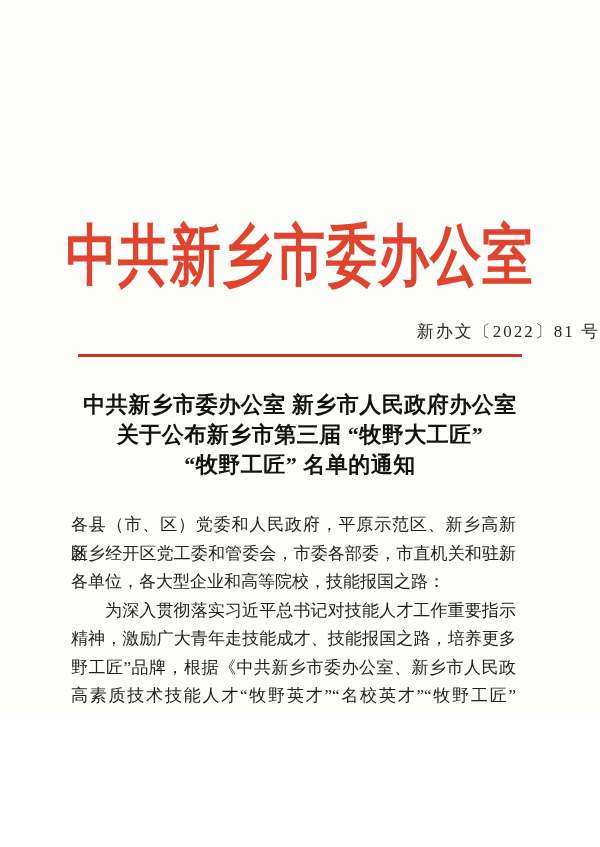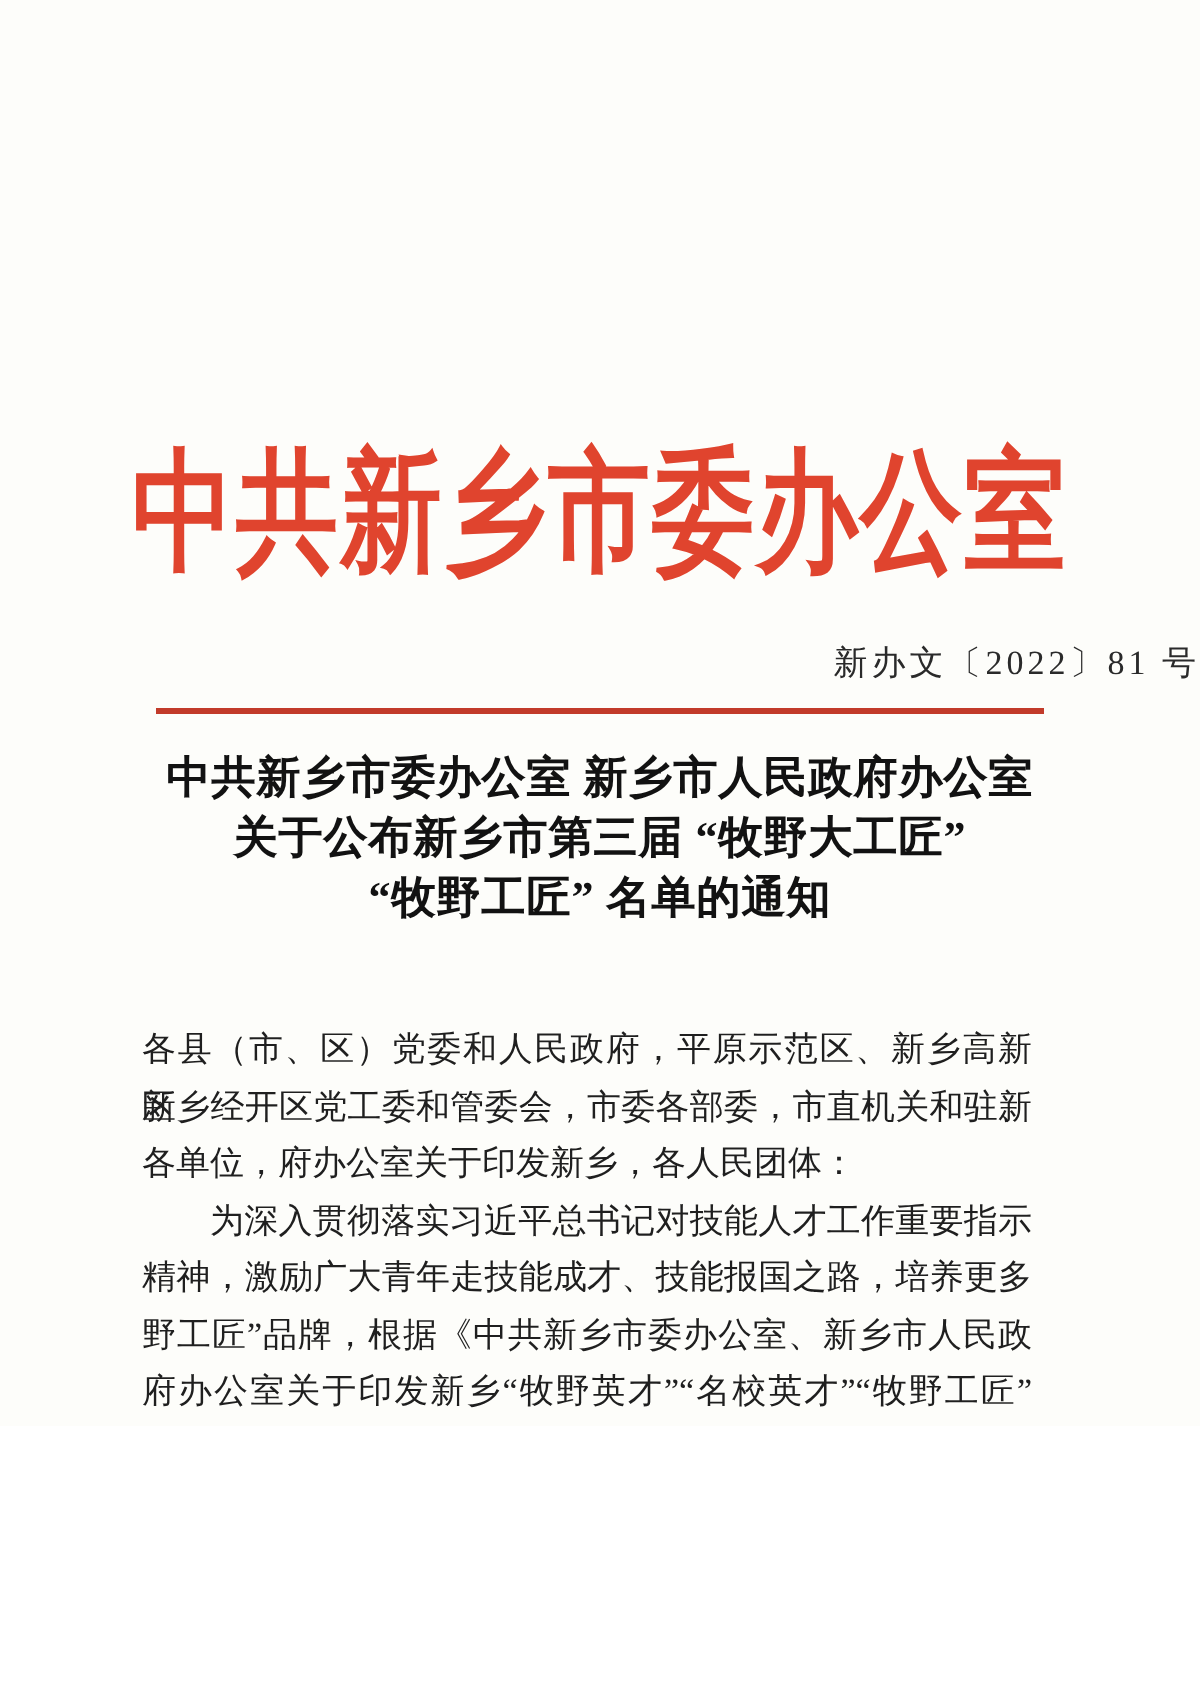--- a/index.html
+++ b/index.html
@@ -46,21 +46,21 @@
     position: absolute;
     top: 354px;
     left: 78px;
     width: 444px;
     height: 3px;
     background: #c23b2a;
   }
   
   .title-block {
     position: absolute;
-    top: 374px;
+    top: 390px;
     left: 30px;
     right: 30px;
     text-align: center;
     font-weight: bold;
     font-size: 22px;
     line-height: 30px;
     color: #121212;
     letter-spacing: 0.5px;
   }
   
@@ -113,22 +113,22 @@
 
   <div class="title-block">
     <div>中共新乡市委办公室 新乡市人民政府办公室</div>
     <div>关于公布新乡市第三届 “牧野大工匠”</div>
     <div>“牧野工匠” 名单的通知</div>
   </div>
 
   <div class="body-block">
     <span class="bline justify">各县（市、区）党委和人民政府，平原示范区、新乡高新区、</span>
     <span class="bline justify">新乡经开区党工委和管委会，市委各部委，市直机关和驻新</span>
-    <span class="bline last">各单位，府办公室关于印发新乡，各人民团体：</span>
+    <span class="bline last">各单位，各大型企业和高等院校，技能报国之路：</span>
     <span class="bline justify indent">为深入贯彻落实习近平总书记对技能人才工作重要指示</span>
     <span class="bline justify">精神，激励广大青年走技能成才、技能报国之路，培养更多</span>
     <span class="bline justify">野工匠”品牌，根据《中共新乡市委办公室、新乡市人民政</span>
-    <span class="bline justify">府办公室关于印发新乡“牧野英才”“名校英才”“牧野工匠”</span>
+    <span class="bline justify">高素质技术技能人才“牧野英才”“名校英才”“牧野工匠”</span>
   </div>
 
   <div class="page-number">— 1 —</div>
 
 </div>
 
 </body></html>

